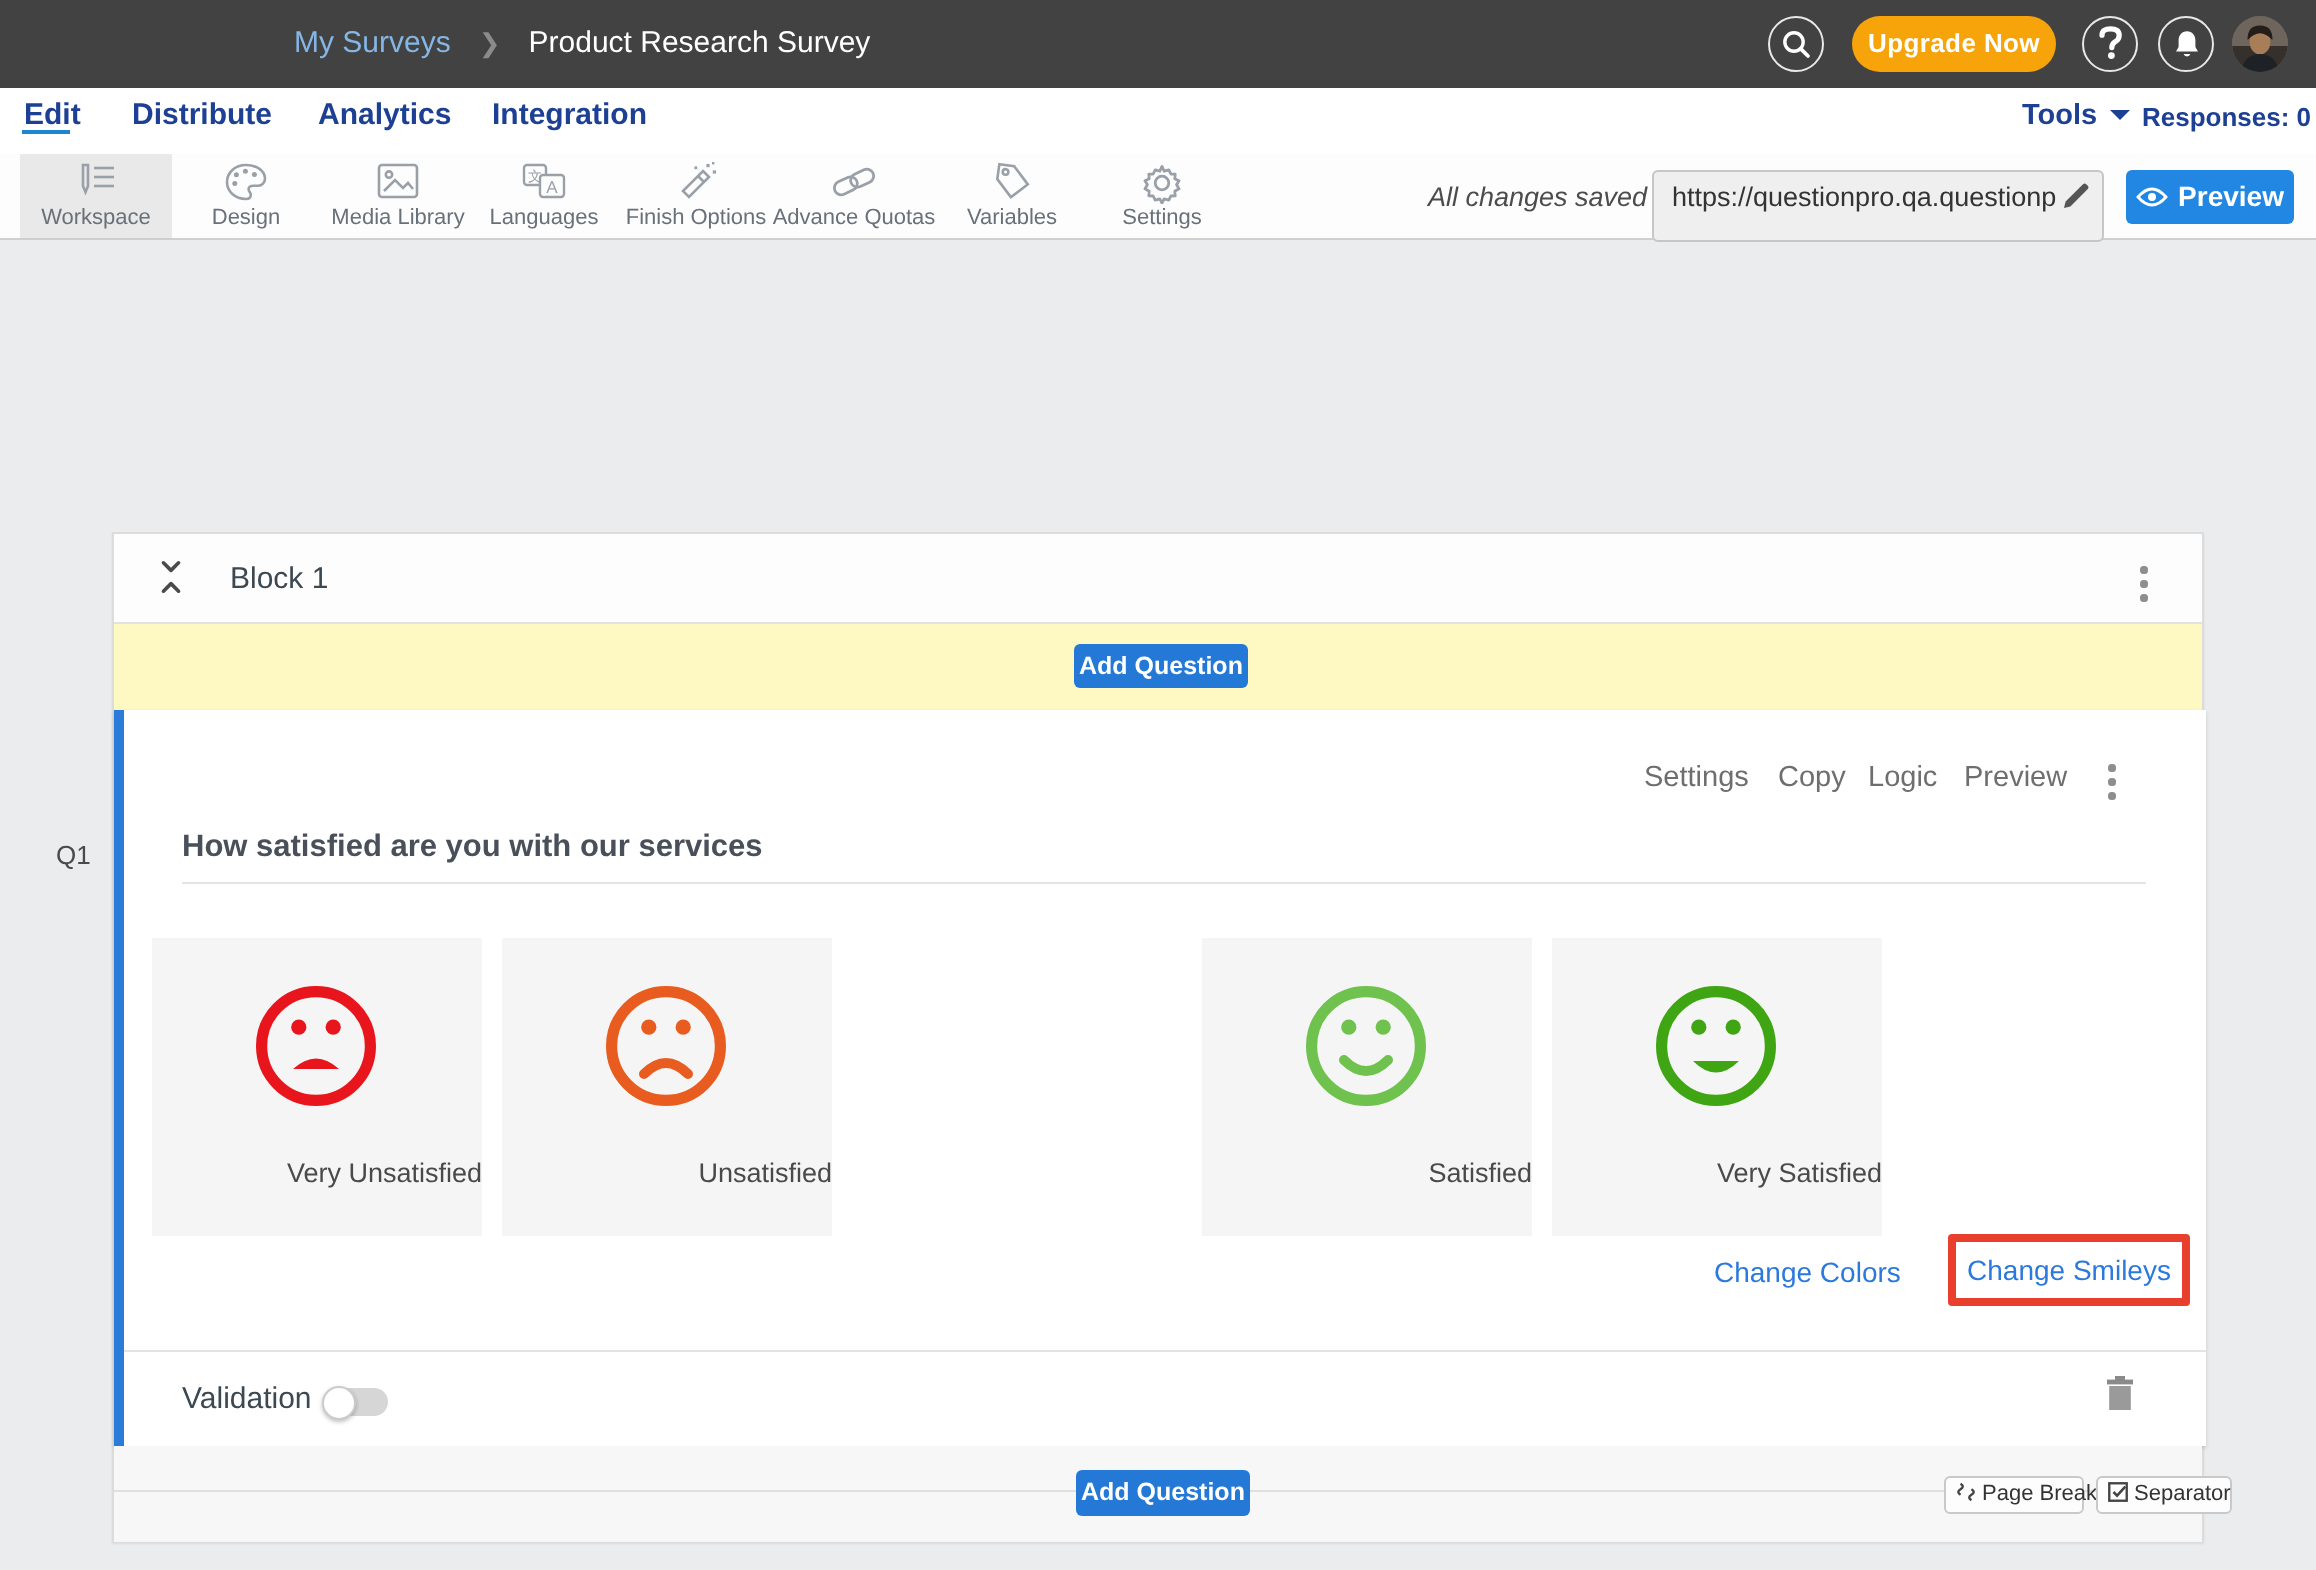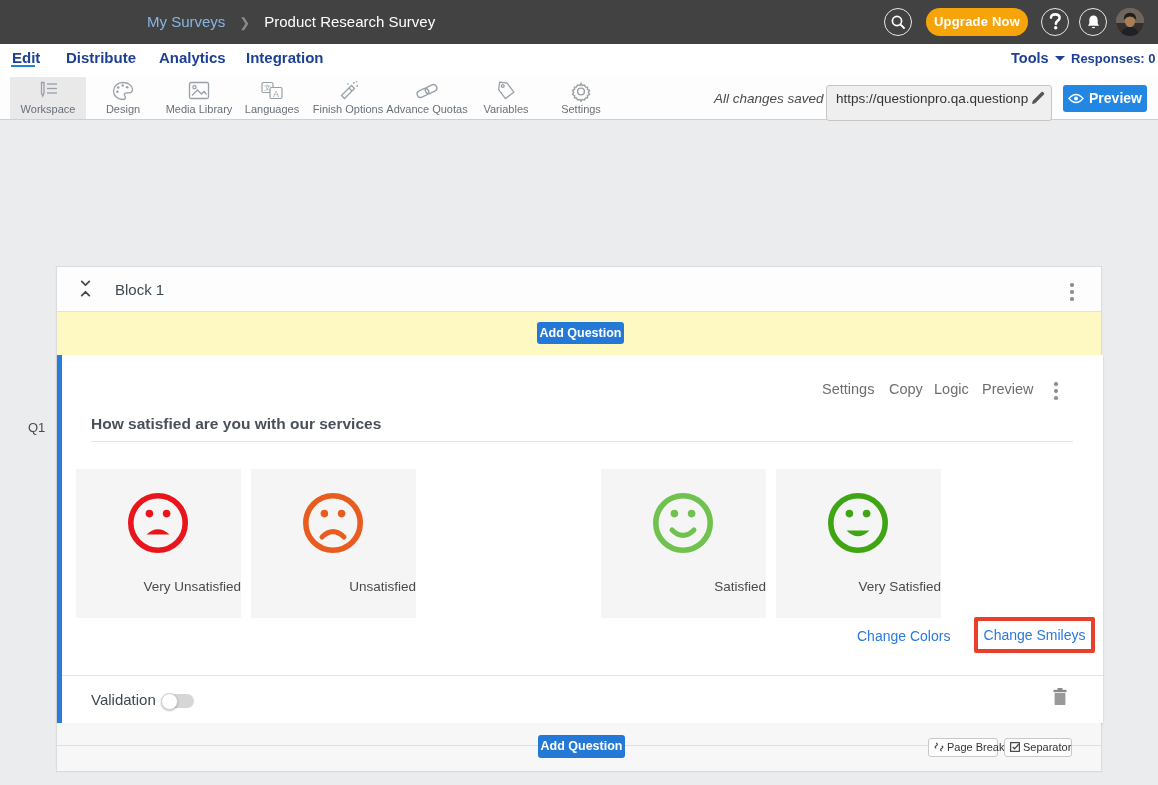--- a/index.html
+++ b/index.html
@@ -68,21 +68,21 @@
 #chgsmileys { position:absolute; left:0; right:0; top:6px; text-align:center; font-size:14px; color:#2b79dc; }
 #vdivider { position:absolute; left:0; top:320px; width:1041px; height:1px; background:#e4e4e4; }
 #validation { position:absolute; left:29px; top:336px; font-size:15px; color:#3c4852; }
 #toggle { position:absolute; left:101px; top:339px; width:31px; height:14px; background:#d6d6d6; border-radius:7px; }
 #knob { position:absolute; left:-2px; top:-1.5px; width:17px; height:17px; background:#fff; border:1px solid #cbcbcb; border-radius:50%; box-shadow:0 1px 2px rgba(0,0,0,.25); }
 
 
 #footstrip { position:absolute; left:0; top:456px; width:1044px; height:48px; background:#f7f7f8; }
 #footline { position:absolute; left:0; top:22px; width:100%; height:1px; background:#e0e0e0; }
 #addq2 { left:481px; top:12px; width:87px; height:23px; line-height:23px; }
-.minibtn { position:absolute; top:15px; height:19px; background:#fdfdfd; border:1px solid #c9c9c9; border-radius:3px; font-size:11px; color:#333; line-height:17px; padding:0 5px; white-space:nowrap; }
+.minibtn { position:absolute; top:15px; height:19px; background:#fdfdfd; border:1px solid #c9c9c9; border-radius:3px; font-size:11px; color:#333; line-height:17px; padding:0 5px; white-space:nowrap;margin-left:44px; }
 #q1 { position:absolute; left:28px; top:420px; font-size:13px; color:#4a4a4a; }
 </style>
 </head>
 <body>
 <div id="page">
 
   <div id="topbar">
     <div id="crumb">My Surveys<span class="sep">❯</span><span class="cur">Product Research Survey</span></div>
     <div class="cicon" style="left:884px"></div>
     <svg class="abs" style="left:890px;top:14px" width="17" height="17" viewBox="0 0 17 17">

